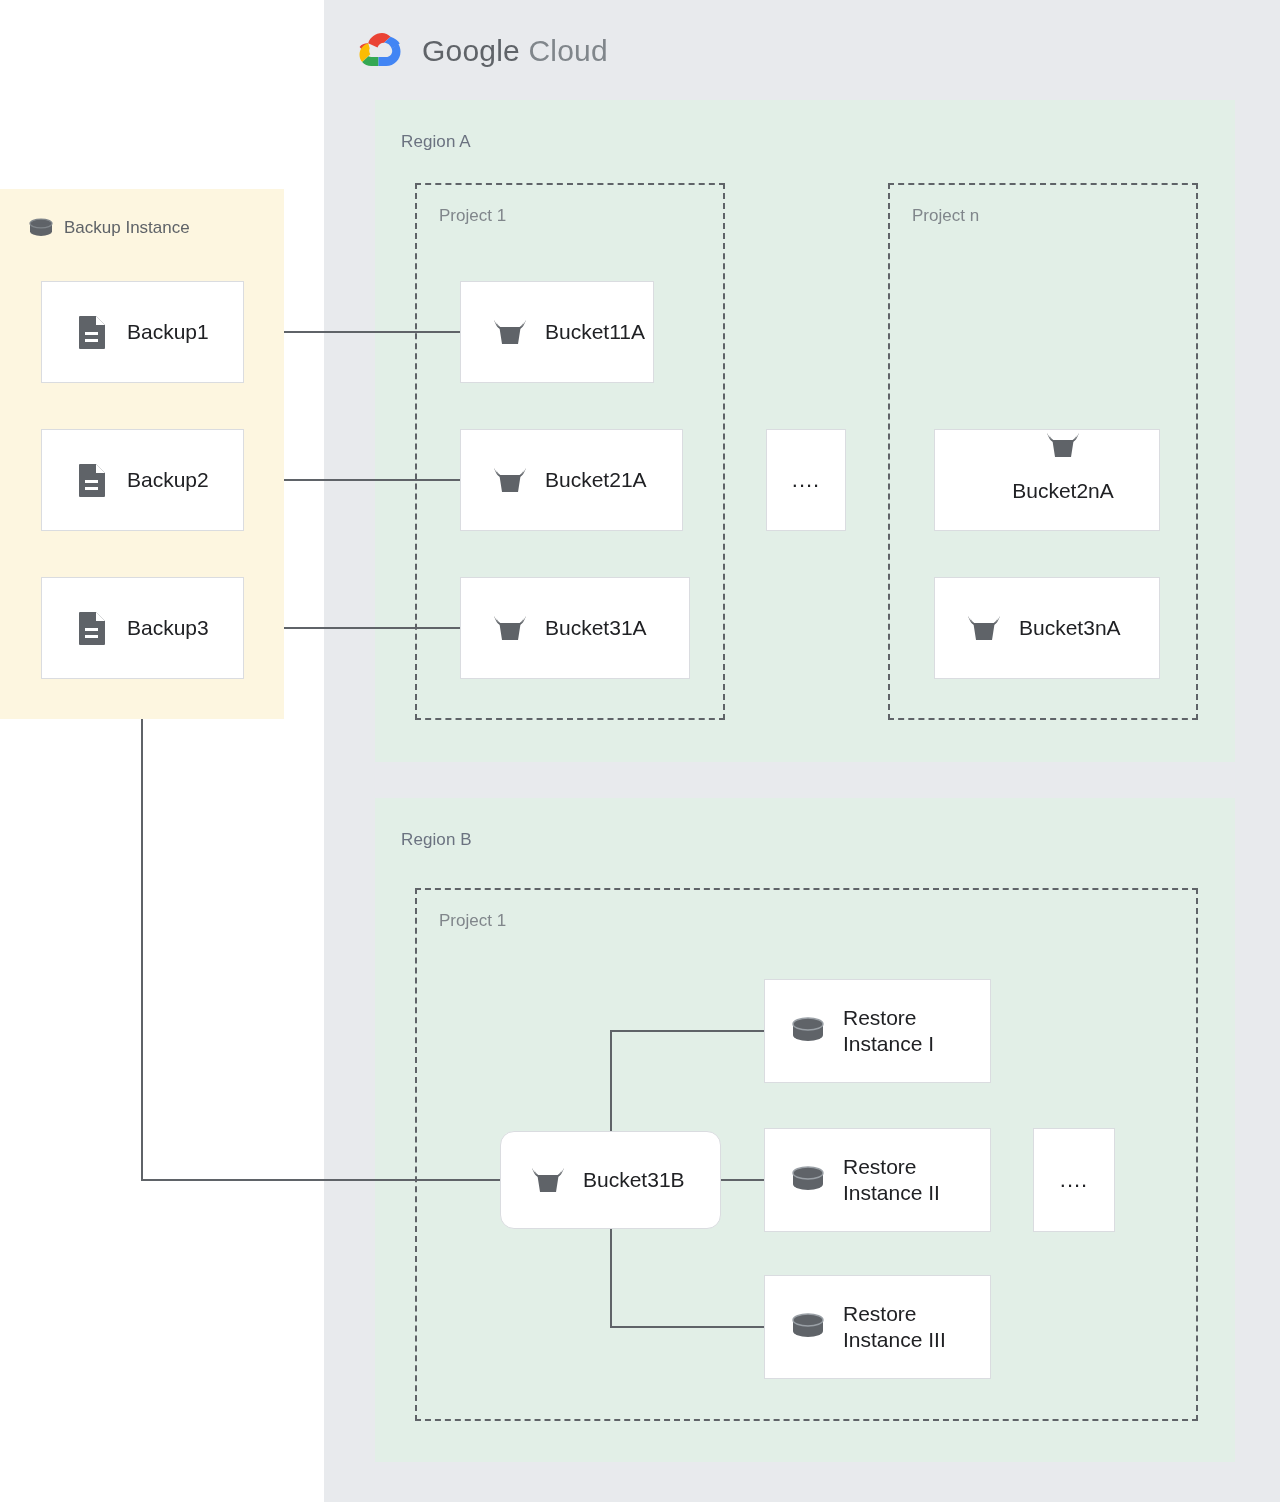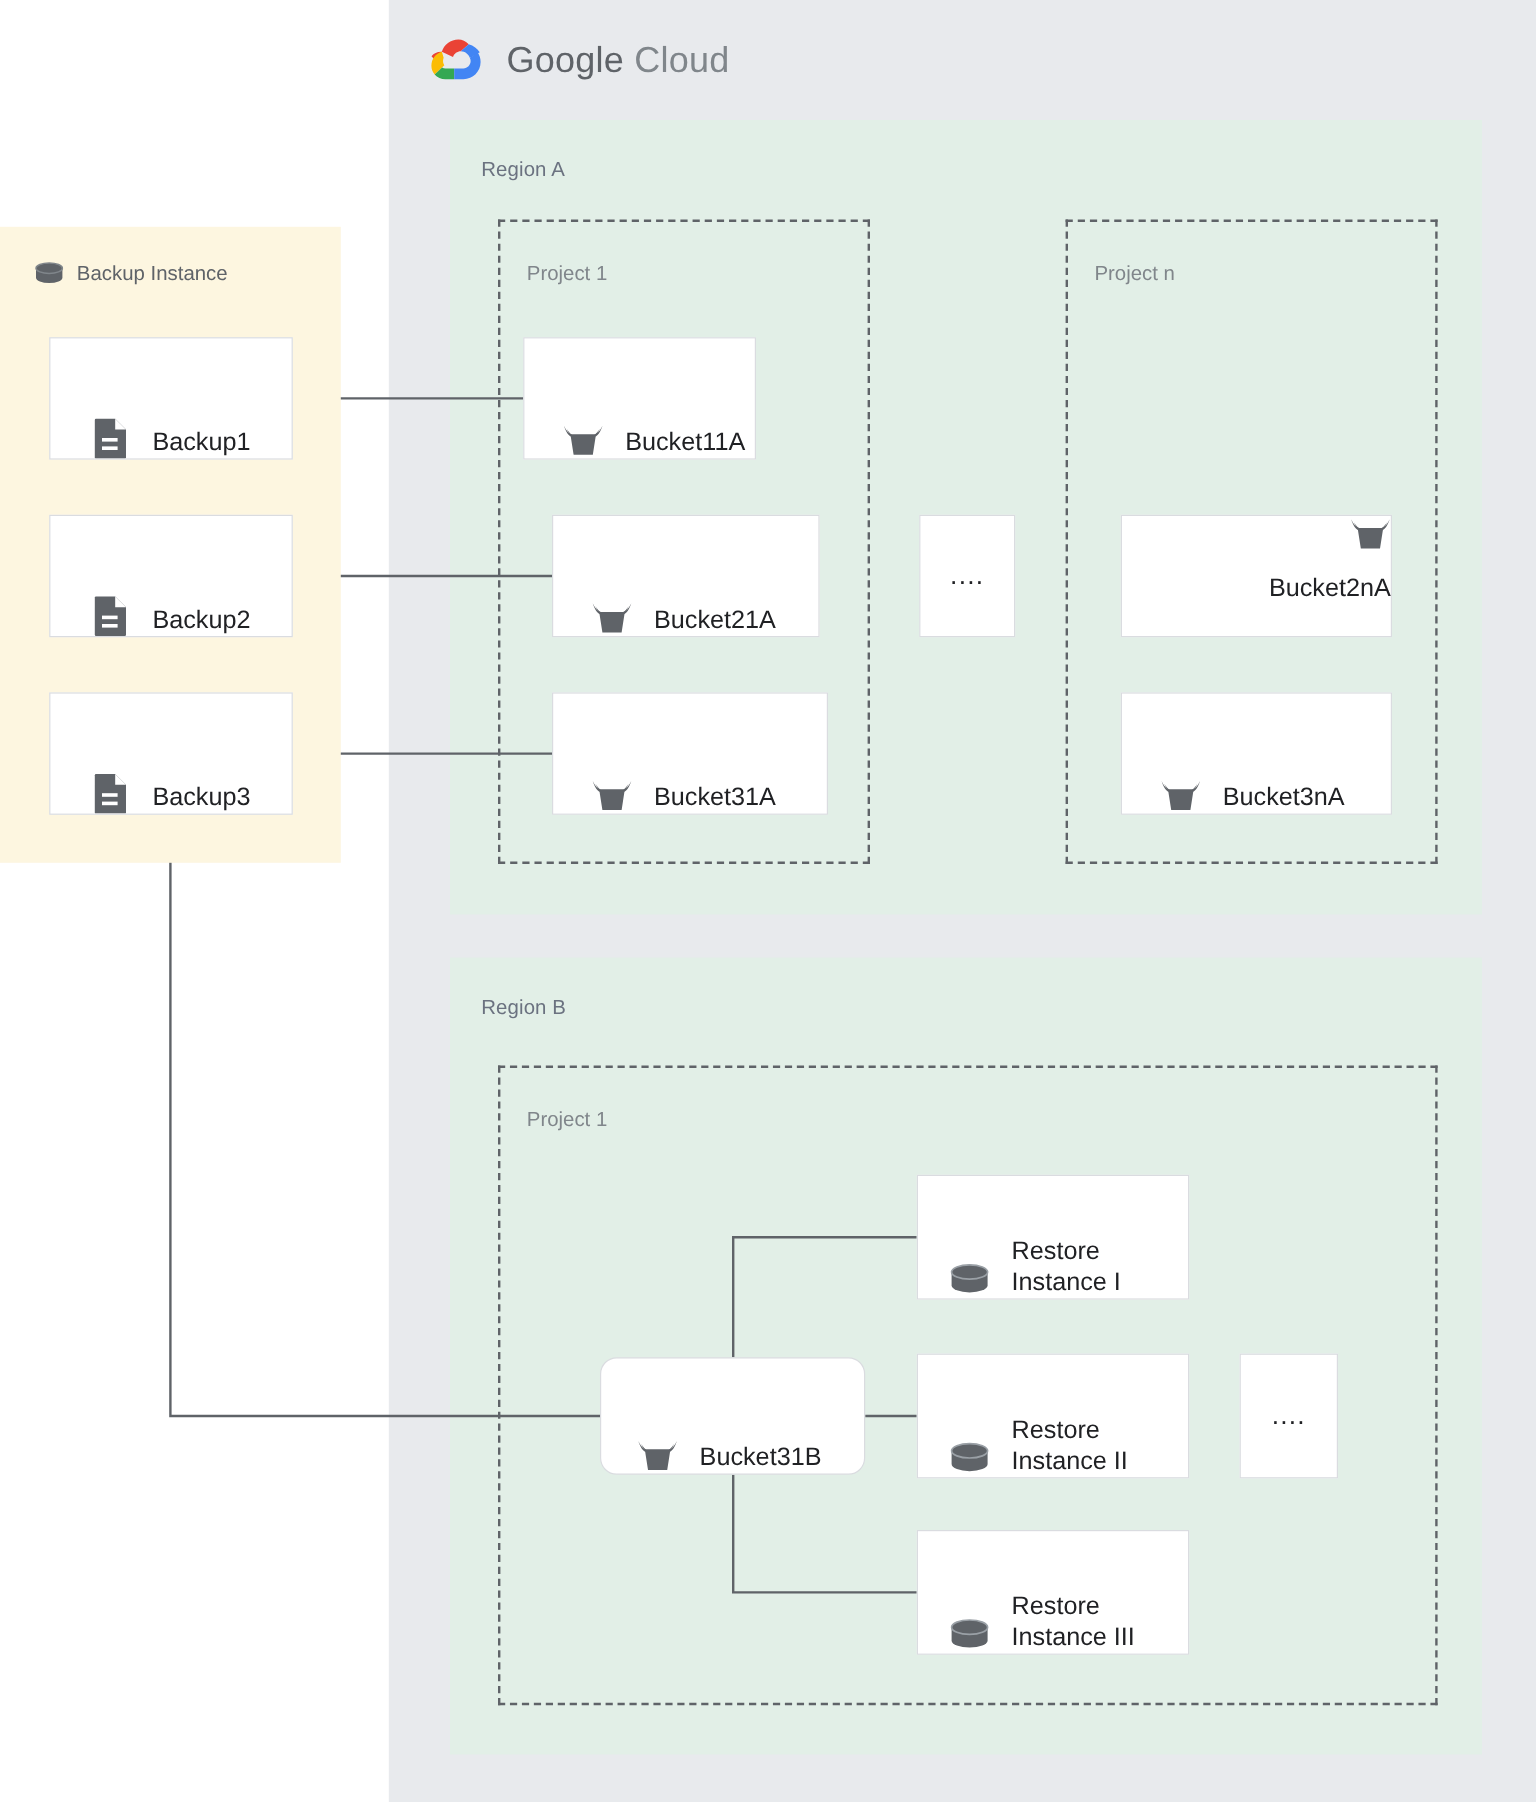--- a/index.html
+++ b/index.html
@@ -25,28 +25,28 @@
     position: absolute; left: 26px; top: 32px;
     font-size: 17px; color: #6b7280; letter-spacing: .1px;
   }
   .project {
     position: absolute; border: 2px dashed #5f6368;
   }
   #project-1a { left: 415px; top: 183px; width: 310px; height: 537px; }
   #project-na { left: 888px; top: 183px; width: 310px; height: 537px; }
   #project-1b { left: 415px; top: 888px; width: 783px; height: 533px; }
   .project-label {
-    position: absolute; left: 22px; top: 33px;
+    position: absolute; left: 22px; top: 21px;
     font-size: 17px; color: #80868b;
   }
 
   
   .card {
     position: absolute; background: #ffffff; border: 1px solid #dadce0;
-    display: flex; align-items: flex-end;
+    display: flex; align-items: center;
   }
   .card-label {
     font-size: 21px; color: #202124; line-height: 1.25; white-space: pre-line;
   }
   .card .icon { flex: 0 0 auto; display: flex; align-items: center; justify-content: center; }
 
   .dots-box {
     position: absolute; background: #ffffff; border: 1px solid #dadce0;
     display: flex; align-items: center; justify-content: center;
     font-size: 22px; color: #202124; letter-spacing: 1px;
@@ -161,21 +161,21 @@
       <svg width="28" height="34" viewBox="0 0 28 34">
         <path d="M2 1 h16 l9 9 v23 a1 1 0 0 1 -1 1 H2 a1 1 0 0 1 -1 -1 V2 a1 1 0 0 1 1 -1 z" fill="#5f6368"></path>
         <path d="M18 1 l9 9 h-9 z" fill="#ffffff"></path>
         <rect x="7" y="17" width="13" height="3" fill="#ffffff"></rect>
         <rect x="7" y="24" width="13" height="3" fill="#ffffff"></rect>
       </svg>
     </span>
     <span class="card-label">Backup3</span>
   </div>
 
-  <div class="card" style="left:436px; top:281px; width:194px; height:102px; padding-left:32px; gap:18px;">
+  <div class="card" style="left:460px; top:281px; width:194px; height:102px; padding-left:32px; gap:18px;">
     <span class="icon">
       <svg width="34" height="30" viewBox="0 0 34 30">
         <path d="M1 3 C1 3 4.5 10 7.5 10 L26.5 10 C29.5 10 33 3 33 3 C33 3 30 12 26.5 12 L7.5 12 C4 12 1 3 1 3 Z" fill="#5f6368"></path>
         <path d="M3.2 5.2 C5 9.2 6.5 11.2 8 11.2 L26 11.2 C27.5 11.2 29 9.2 30.8 5.2 C28 9.5 27 10 26 10 L8 10 C7 10 6 9.5 3.2 5.2 Z" fill="#5f6368"></path>
         <path d="M6.5 11 L27.5 11 L25 27 L9 27 Z" fill="#5f6368"></path>
       </svg>
     </span>
     <span class="card-label">Bucket11A</span>
   </div>
 

